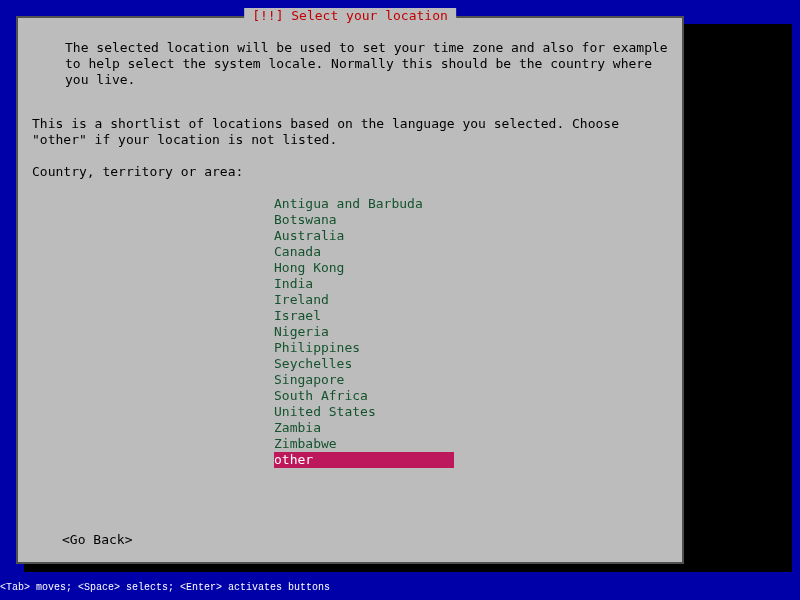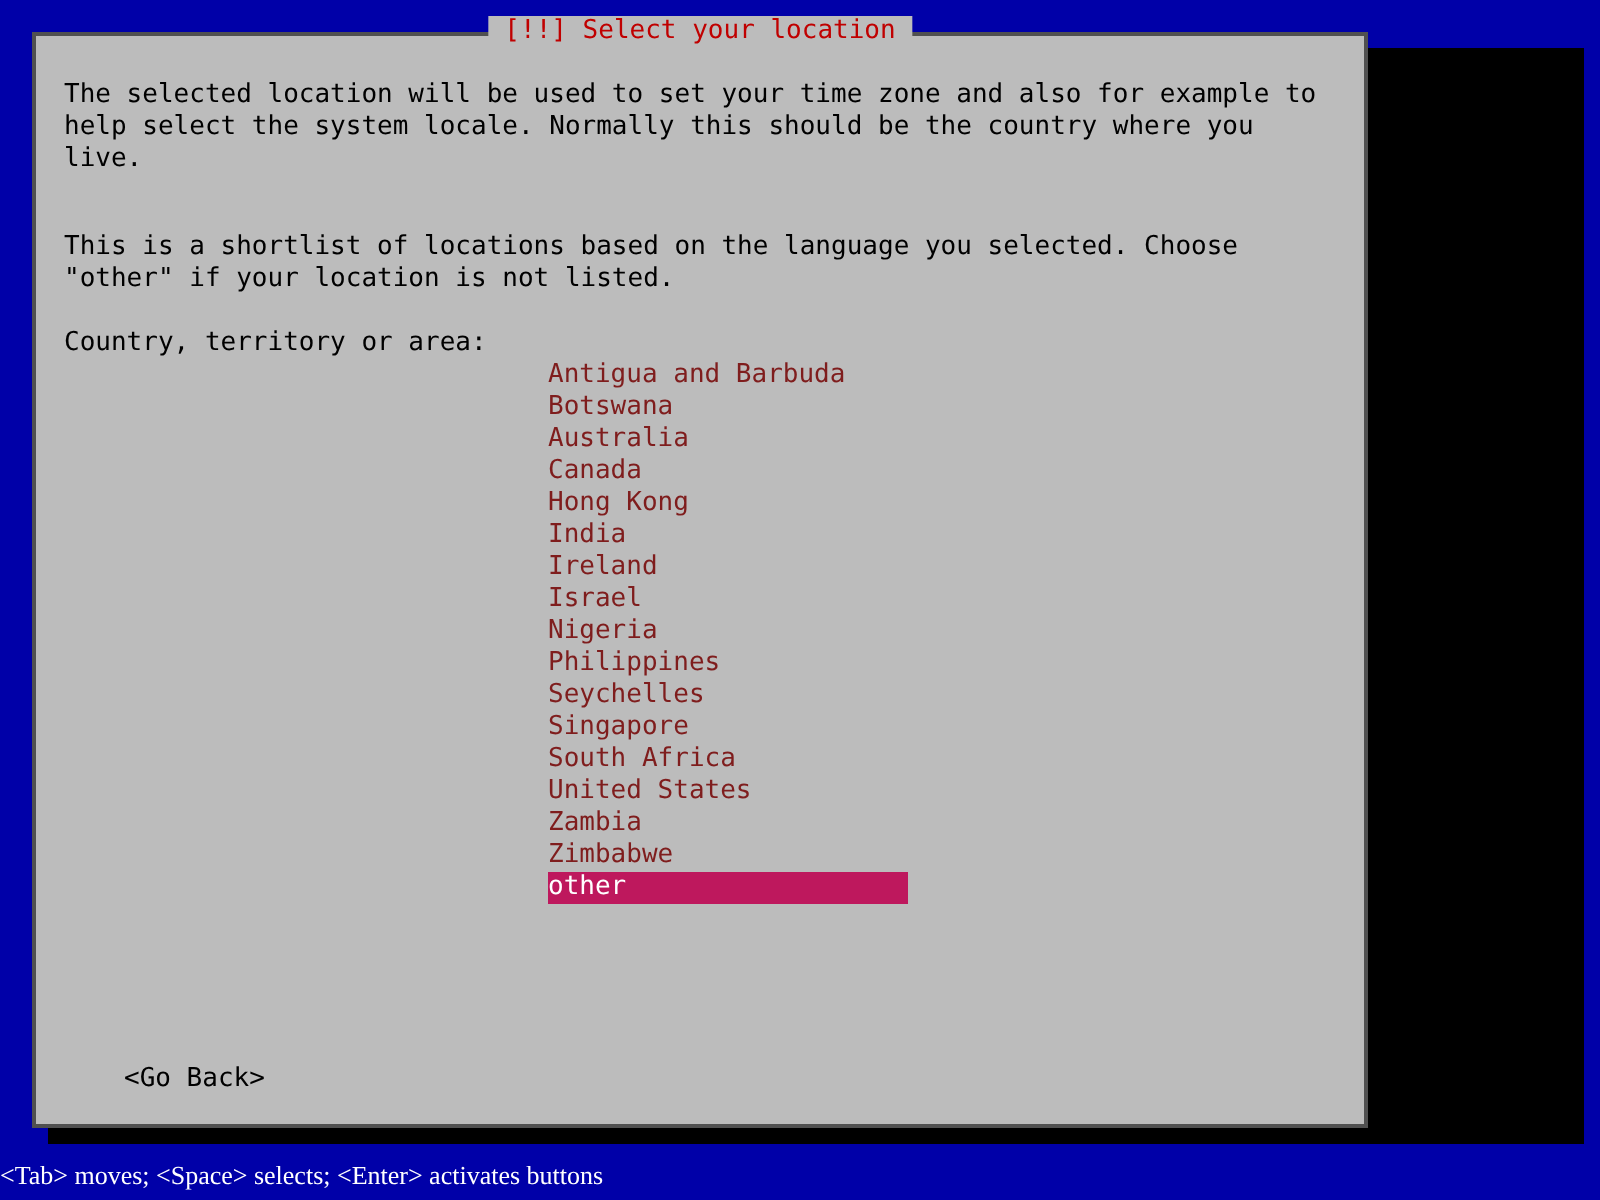--- a/index.html
+++ b/index.html
@@ -44,34 +44,36 @@
       padding: 0 8px;
       white-space: nowrap;
     }
     .dialog-content {
       padding: 22px 14px 14px 14px;
       color: #000;
     }
     .description {
       white-space: pre-wrap;
       margin-bottom: 16px;
+      margin-left: 33px;
     }
     .description2 {
       white-space: pre-wrap;
       margin-bottom: 16px;
       margin-top: 28px;
     }
     .prompt {
+      margin-bottom: 16px;
     }
     .list {
       margin-left: 242px;
     }
     .list-item {
       display: block;
-      color: #7f1d1d;
+      color: #14532d;
       padding: 0;
       line-height: 16px;
     }
     .list-item.selected {
       background: #be185d;
       color: #fff;
       width: 180px;
     }
     .go-back {
       position: absolute;
@@ -83,22 +85,22 @@
       content: "<";
     }
     .go-back::after {
       content: ">";
     }
     .footer {
       position: absolute;
       bottom: 4px;
       left: 0px;
       color: #fff;
-      font-family: Liberation Serif, serif;
-      font-size: 13px;
+      font-family: Liberation Mono, monospace;
+      font-size: 10px;
     }
   </style>
 </head>
 <body>
 
 <div class="shadow"></div>
 <div class="dialog">
   <div class="dialog-title">[!!] Select your location</div>
   <div class="dialog-content">
     <div class="description">The selected location will be used to set your time zone and also for example to help select the system locale. Normally this should be the country where you live.</div>

